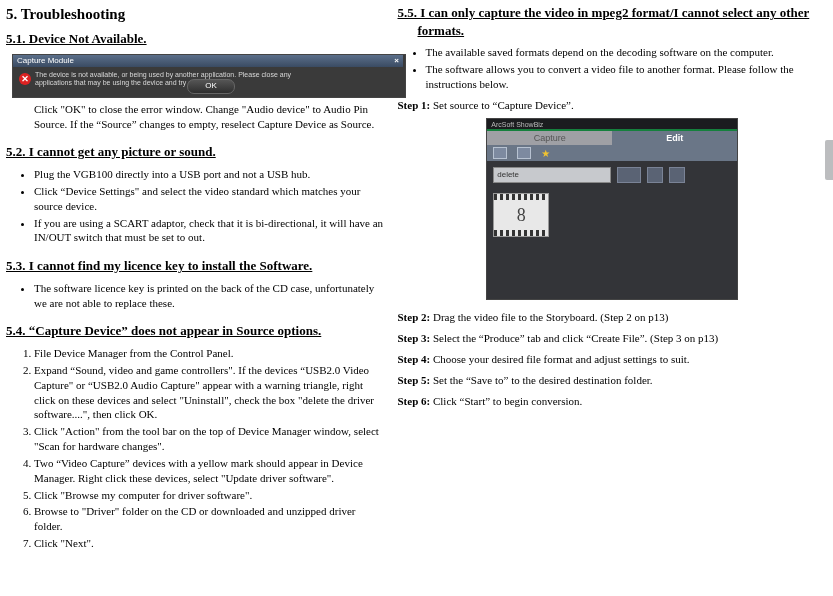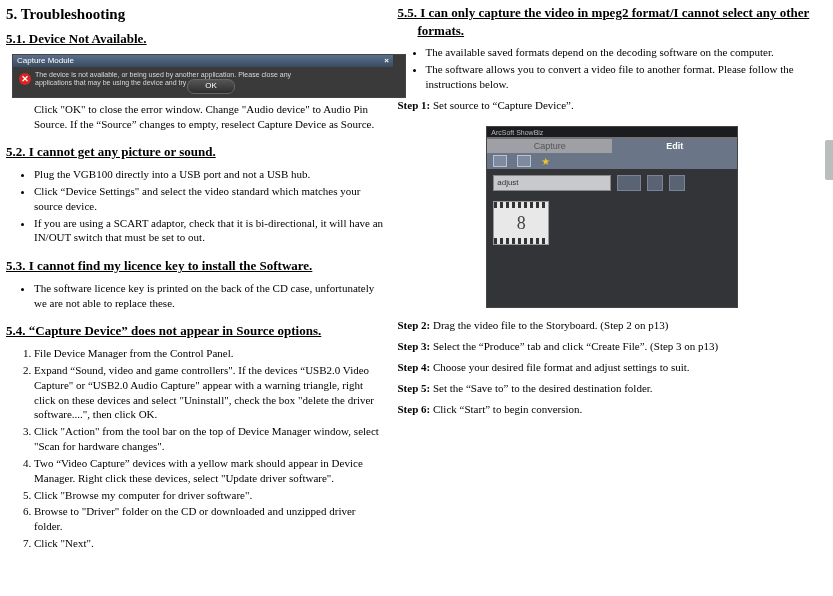--- a/index.html
+++ b/index.html
@@ -13,27 +13,27 @@
   ul.bul{list-style:disc;margin:4px 0 4px 28px;padding:0;}
   ul.bul li{margin:2px 0;padding-left:0;}
   ol.num{margin:2px 0 2px 28px;padding:0;}
   ol.num li{margin:2px 0;}
   .indent{margin-left:28px;}
   .step{margin:6px 0 6px 0;}
   .step b{font-weight:bold;}
 
   
   .shot-dark{width:392px;height:42px;background:#3a3a3a;border:1px solid #444;position:relative;margin:4px 0 4px 6px;font-family:Tahoma,Arial,sans-serif;}
-  .shot-dark .titlebar{position:absolute;top:0;left:0;right:12px;height:12px;background:linear-gradient(#5b6f8a,#3a4b63);color:#fff;font-size:8px;padding:1px 4px;box-sizing:border-box;display:flex;justify-content:space-between;}
+  .shot-dark .titlebar{position:absolute;top:0;left:0;right:2px;height:12px;background:linear-gradient(#5b6f8a,#3a4b63);color:#fff;font-size:8px;padding:1px 4px;box-sizing:border-box;display:flex;justify-content:space-between;}
   .shot-dark .titlebar .x{font-weight:bold;}
   .shot-dark .msg{position:absolute;top:16px;left:6px;right:80px;color:#d8d8d8;font-size:7px;line-height:1.2;display:flex;align-items:center;}
   .shot-dark .erricon{width:12px;height:12px;border-radius:50%;background:#d22;color:#fff;font-size:9px;line-height:12px;text-align:center;margin-right:4px;flex:none;font-weight:bold;}
   .shot-dark .okbtn{position:absolute;right:170px;bottom:3px;width:46px;height:13px;background:linear-gradient(#555,#2e2e2e);border:1px solid #666;border-radius:7px;color:#fff;font-size:8px;text-align:center;line-height:12px;}
 
-  .shot-app{width:250px;height:180px;background:#737373;border:1px solid #444;margin:14px auto 10px auto;position:relative;font-family:Tahoma,Arial,sans-serif;}
+  .shot-app{width:250px;height:180px;background:#15803d;border:1px solid #444;margin:6px auto 10px auto;position:relative;font-family:Tahoma,Arial,sans-serif;}
   .shot-app .appbar{position:absolute;top:0;left:0;right:0;height:10px;background:#1b1c1f;color:#bbb;font-size:7px;padding:1px 4px;box-sizing:border-box;}
   .shot-app .tabs{position:absolute;top:11px;left:0;right:0;height:15px;}
   .shot-app .tabs .tab{display:inline-block;height:15px;line-height:15px;width:50%;text-align:center;font-size:9px;color:#555;background:#9fa0a5;box-sizing:border-box;}
   .shot-app .tabs .tab.active{background:#6a7687;color:#fff;font-weight:bold;}
   .shot-app .toolbar{position:absolute;top:26px;left:0;right:0;height:16px;background:#6a7687;display:flex;align-items:center;padding:0 6px;gap:10px;}
   .shot-app .tbicon{width:12px;height:10px;border:1px solid #b7c2d1;background:#7d8aa0;}
   .shot-app .toolbar .star{color:#f0c330;font-size:10px;}
   .shot-app .body{position:absolute;top:42px;left:0;right:0;bottom:0;background:#333438;padding:6px;}
   .shot-app .srcrow{display:flex;align-items:center;gap:6px;}
   .shot-app .srcsel{background:#c7c9cd;border:1px solid #888;height:14px;width:110px;font-size:8px;color:#333;padding:0 3px;line-height:14px;}
@@ -109,21 +109,21 @@
       <div class="tabs">
         <span class="tab">Capture</span><span class="tab active">Edit</span>
       </div>
       <div class="toolbar">
         <span class="tbicon"></span>
         <span class="tbicon"></span>
         <span class="star">★</span>
       </div>
       <div class="body">
         <div class="srcrow">
-          <div class="srcsel">adjust</div>
+          <div class="srcsel">delete</div>
           <div class="smallbtn"></div>
           <div class="sqbtn"></div>
           <div class="sqbtn"></div>
         </div>
         <div class="filmstrip">
           <div class="n">8</div>
         </div>
       </div>
     </div>
 

